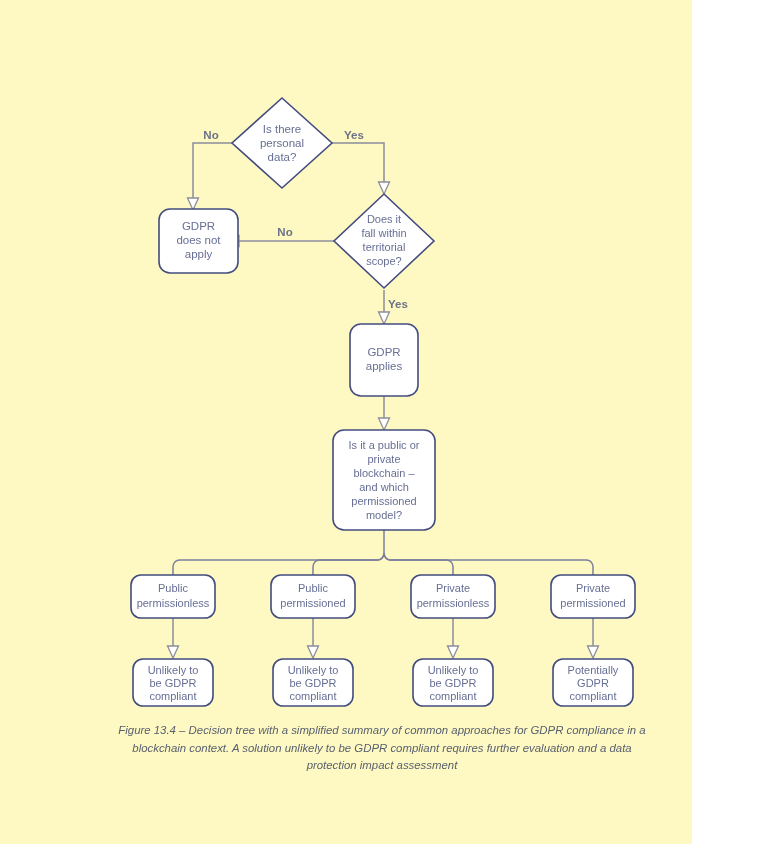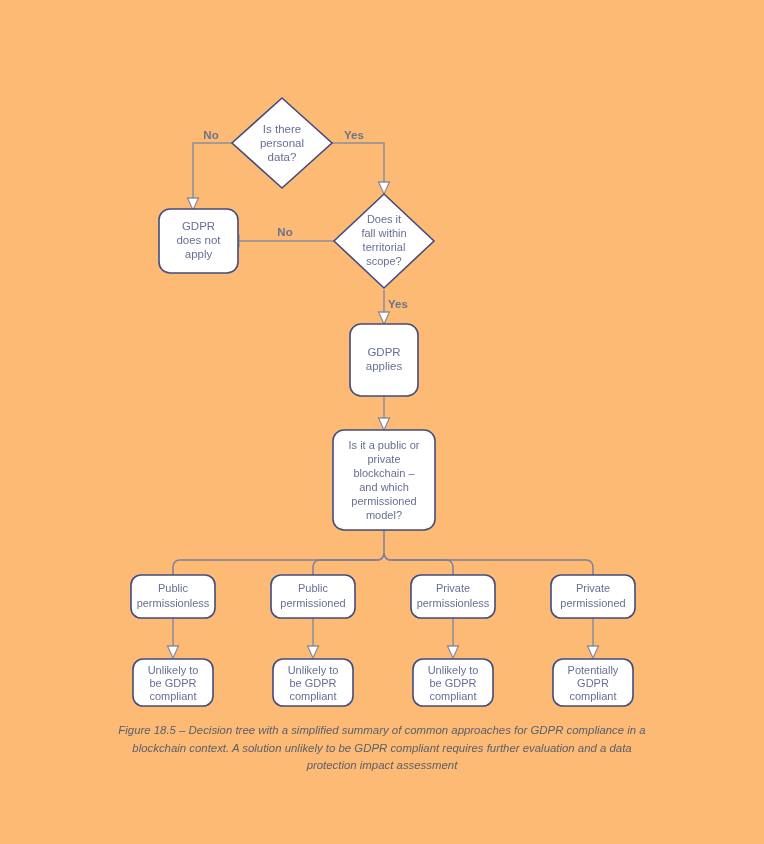--- a/index.html
+++ b/index.html
@@ -12,23 +12,23 @@
     width: 764px;
     height: 844px;
     font-family: "Liberation Sans", sans-serif;
     overflow: hidden;
     position: relative;
   }
   #figure-root {
     position: absolute;
     left: 0;
     top: 0;
-    width: 764px;
+    width: 692px;
     height: 844px;
-    background: #fdba74;
+    background: #fef9c3;
   }
   svg#flowchart {
     display: block;
     position: absolute;
     left: 0;
     top: 0;
   }
   .node-shape {
     fill: #ffffff;
     stroke: #434c7e;
@@ -210,15 +210,15 @@
 
     <g>
       <rect class="node-shape" x="553" y="659" width="80" height="47" rx="10" ry="10"></rect>
       <text class="node-text small" x="593" y="671">Potentially</text>
       <text class="node-text small" x="593" y="684">GDPR</text>
       <text class="node-text small" x="593" y="697">compliant</text>
     </g>
 
   </svg>
 
-  <div class="caption">Figure 18.5 – Decision tree with a simplified summary of common approaches for GDPR compliance in a blockchain context. A solution unlikely to be GDPR compliant requires further evaluation and a data protection impact assessment</div>
+  <div class="caption">Figure 13.4 – Decision tree with a simplified summary of common approaches for GDPR compliance in a blockchain context. A solution unlikely to be GDPR compliant requires further evaluation and a data protection impact assessment</div>
 
 </div>
 
 </body></html>

